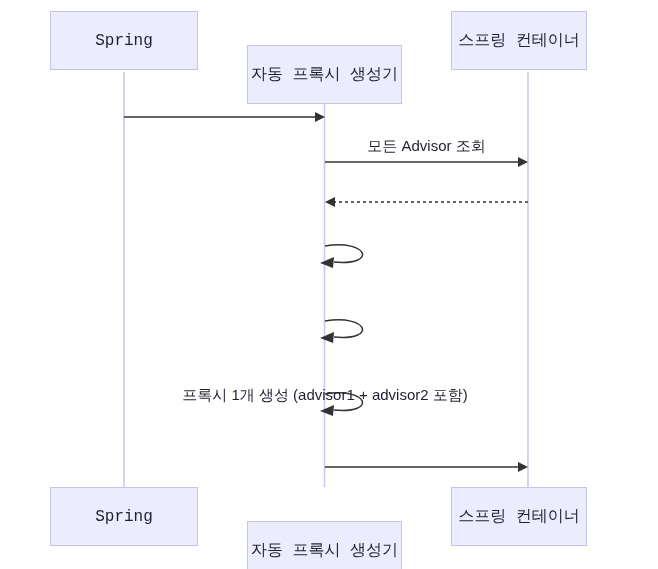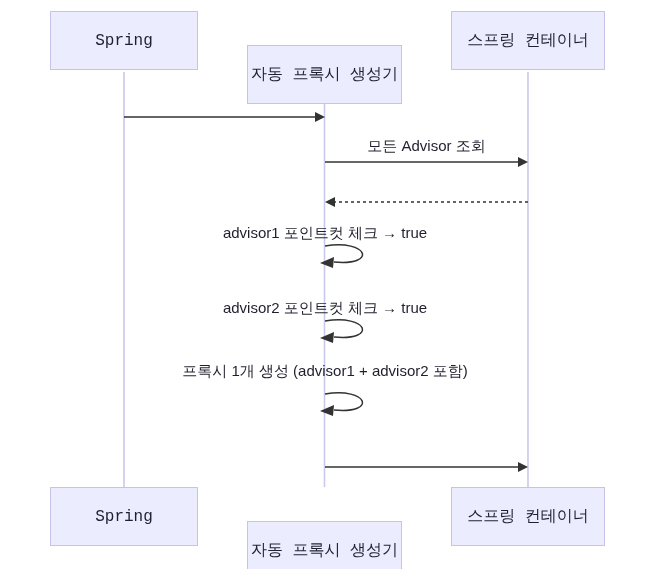--- a/index.html
+++ b/index.html
@@ -52,30 +52,30 @@
     position: absolute;
     font-size: 15px;
     line-height: 17px;
     color: var(--text, #1f1f2e);
     text-align: center;
     white-space: nowrap;
   }
   
   .actor-a { left: 50px;  width: 148px; }
   .actor-b { left: 247px; width: 155px; margin-top: 34px; }
-  .actor-c { left: 451px; width: 154px; }
+  .actor-c { left: 451px; width: 136px; }
   .row-top    { top: 11px; }
   .row-bottom { top: 487px; }
   
   .msg-1 { left: 124px; width: 201px; top: 96px; }
   .msg-2 { left: 325px; width: 203px; top: 137px; text-align: center; }
   .msg-3 { left: 325px; width: 203px; top: 181px; }
   .msg-4 { left: 165px; width: 320px; top: 224px; }
   .msg-5 { left: 165px; width: 320px; top: 299px; }
-  .msg-6 { left: 145px; width: 360px; top: 362px; }
+  .msg-6 { left: 145px; width: 360px; top: 386px; }
   .msg-7 { left: 325px; width: 203px; top: 444px; }
 </style>
 </head>
 <body>
 
 <div class="diagram">
 
   <svg class="lines" viewBox="0 0 658 569" xmlns="http://www.w3.org/2000/svg">
 
     <line class="lifeline" x1="124" y1="72" x2="124" y2="487"></line>
@@ -122,22 +122,20 @@
     <span class="actor-label">Spring</span>
   </div>
   <div class="actor-box actor-b row-top">
     <span class="actor-label">자동 프록시 생성기</span>
   </div>
   <div class="actor-box actor-c row-top">
     <span class="actor-label">스프링 컨테이너</span>
   </div>
 
   <div class="msg-label msg-2">모든 Advisor 조회</div>
-  <div class="msg-label msg-4">advisor1 포인트컷 체크 → true</div>
-  <div class="msg-label msg-5">advisor2 포인트컷 체크 → true</div>
   <div class="msg-label msg-6">프록시 1개 생성 (advisor1 + advisor2 포함)</div>
 
   <div class="actor-box actor-a row-bottom">
     <span class="actor-label">Spring</span>
   </div>
   <div class="actor-box actor-b row-bottom">
     <span class="actor-label">자동 프록시 생성기</span>
   </div>
   <div class="actor-box actor-c row-bottom">
     <span class="actor-label">스프링 컨테이너</span>

